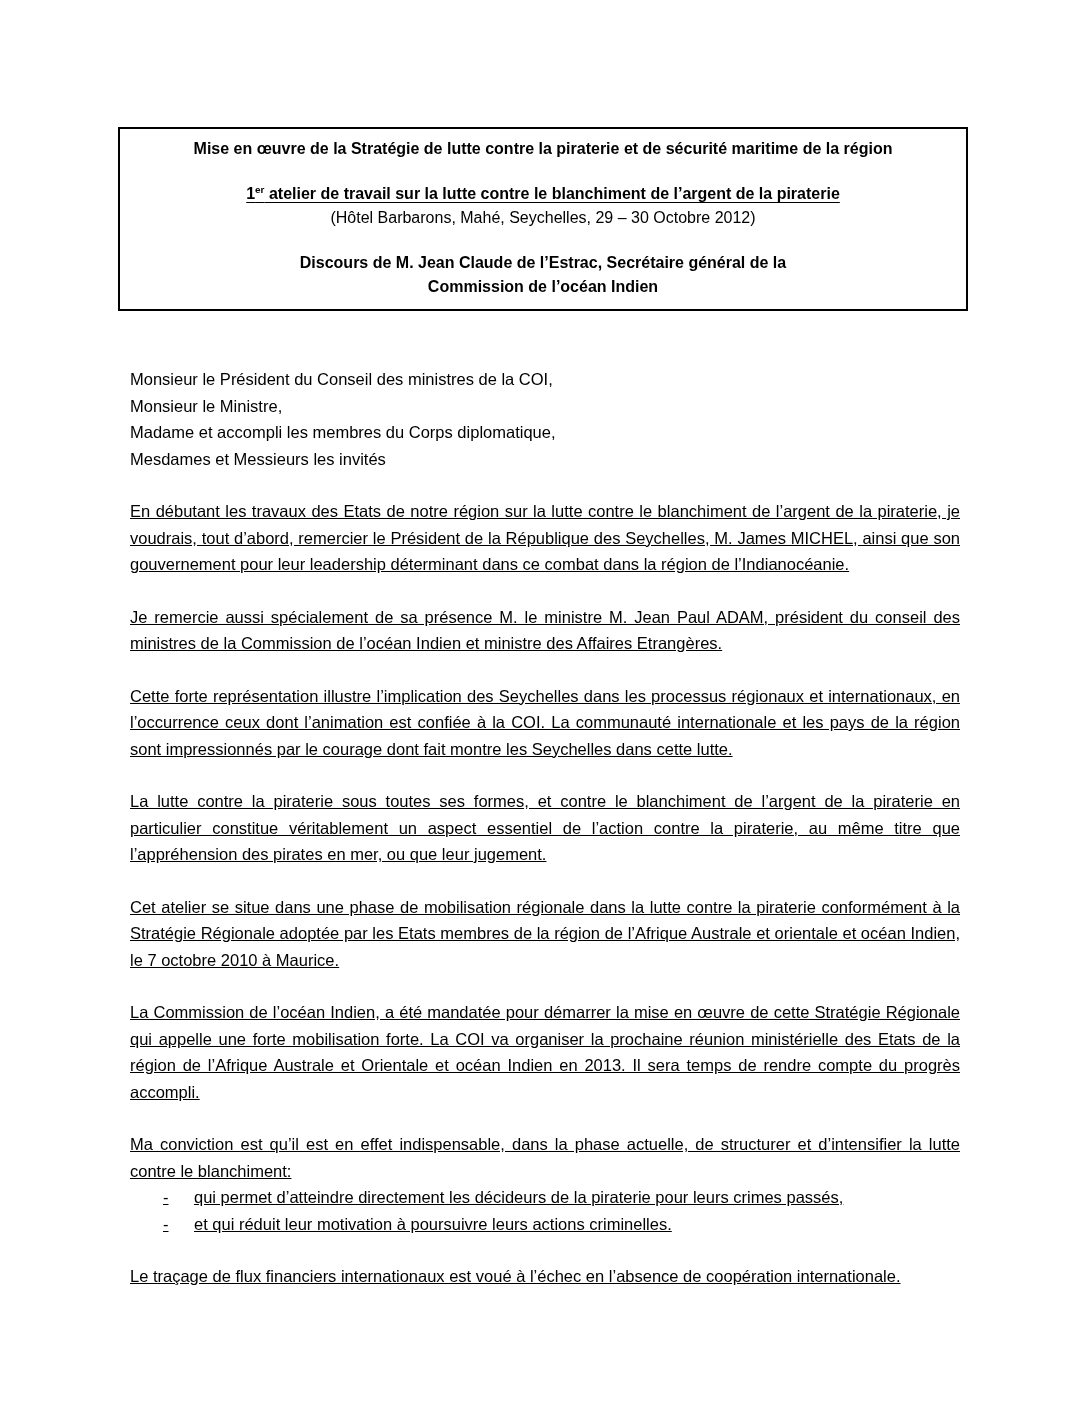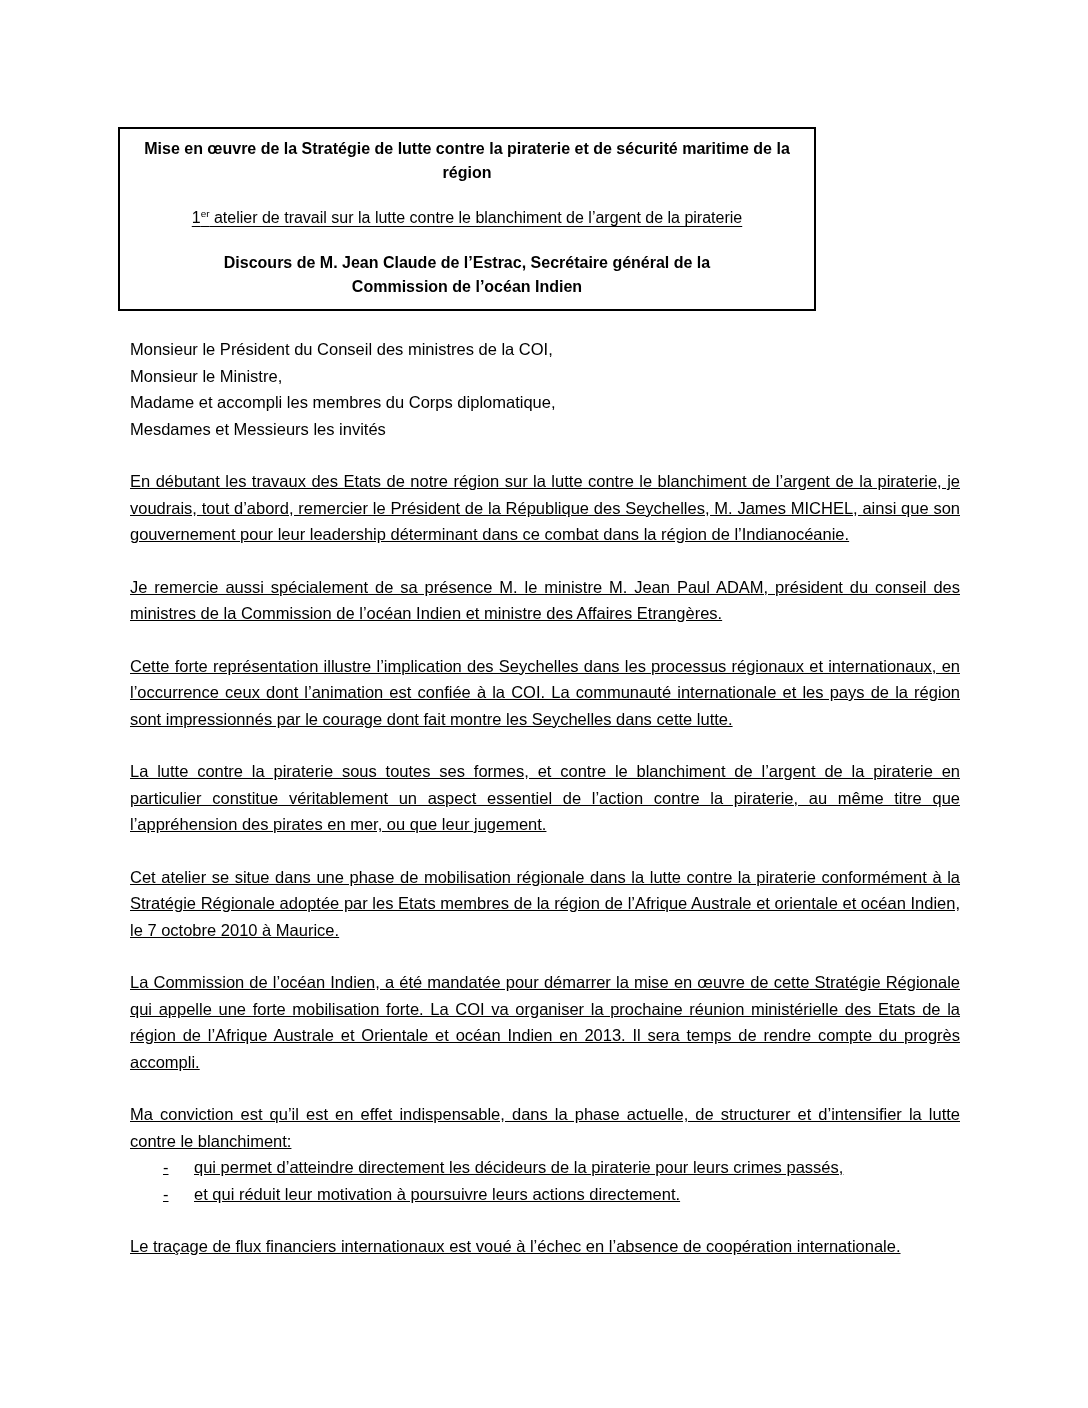--- a/index.html
+++ b/index.html
@@ -18,44 +18,44 @@
   }
   .page {
     position: absolute;
     inset: 0;
     background: #ffffff;
   }
   .header-box {
     position: absolute;
     left: 118px;
     top: 127px;
-    width: 698px;
+    width: 850px;
     border: 2px solid #000000;
     padding: 8px 12px 10px 12px;
     text-align: center;
     font-size: 16px;
     line-height: 24px;
   }
   .bold { font-weight: bold; }
   .box-spacer { height: 21px; }
   .underline-wrap {
-    font-weight: normal;
+    font-weight: bold;
     text-decoration: underline;
     text-underline-offset: 3px;
     text-align: center;
   }
   sup.ordinal {
     font-size: 0.62em;
     line-height: 0;
     vertical-align: super;
   }
   .body-text {
     position: absolute;
     left: 130px;
-    top: 336px;
+    top: 366px;
     width: 830px;
     font-size: 16.5px;
     line-height: 26.5px;
   }
   .body-text > * { margin: 0; }
   .body-text > * + * { margin-top: 26px; text-decoration: underline; }
   .salutation-line { text-align: left; }
   p.para { text-align: justify; }
   .conviction-intro { text-align: justify; }
   .bullet-item {
@@ -73,20 +73,21 @@
 <body>
 
 <div class="page">
 
   <div class="header-box">
     <div class="bold">Mise en œuvre de la Stratégie de lutte contre la piraterie et de sécurité maritime de la région</div>
     <div class="box-spacer"></div>
     <div>
       <span class="underline-wrap"><span>1</span><sup class="ordinal">er</sup><span> atelier de travail sur la lutte contre le blanchiment de l’argent de la piraterie</span></span>
     </div>
+    <div>(Hôtel Barbarons, Mahé, Seychelles, 29 – 30 Octobre 2012)</div>
     <div class="box-spacer"></div>
     <div class="bold">Discours de M. Jean Claude de l’Estrac, Secrétaire général de la</div>
     <div class="bold">Commission de l’océan Indien</div>
   </div>
 
   <div class="body-text">
 
     <div class="salutation-block">
       <div class="salutation-line">Monsieur le Président du Conseil des ministres de la COI,</div>
       <div class="salutation-line">Monsieur le Ministre,</div>
@@ -107,21 +108,21 @@
     <p class="para">La Commission de l’océan Indien, a été mandatée pour démarrer la mise en œuvre de cette Stratégie Régionale qui appelle une forte mobilisation forte. La COI va organiser la prochaine réunion ministérielle des Etats de la région de l’Afrique Australe et Orientale et océan Indien en 2013. Il sera temps de rendre compte du progrès accompli.</p>
 
     <div class="conviction-block">
       <div class="conviction-intro">Ma conviction est qu’il est en effet indispensable, dans la phase actuelle, de structurer et d’intensifier la lutte contre le blanchiment:</div>
       <div class="bullet-item">
         <span class="bullet-marker">-</span>
         <span class="bullet-text">qui permet d’atteindre directement les décideurs de la piraterie pour leurs crimes passés,</span>
       </div>
       <div class="bullet-item">
         <span class="bullet-marker">-</span>
-        <span class="bullet-text">et qui réduit leur motivation à poursuivre leurs actions directement.</span>
+        <span class="bullet-text">et qui réduit leur motivation à poursuivre leurs actions criminelles.</span>
       </div>
     </div>
 
     <p class="para">Le traçage de flux financiers internationaux est voué à l’échec en l’absence de coopération internationale.</p>
 
   </div>
 
 </div>
 
 </body></html>

